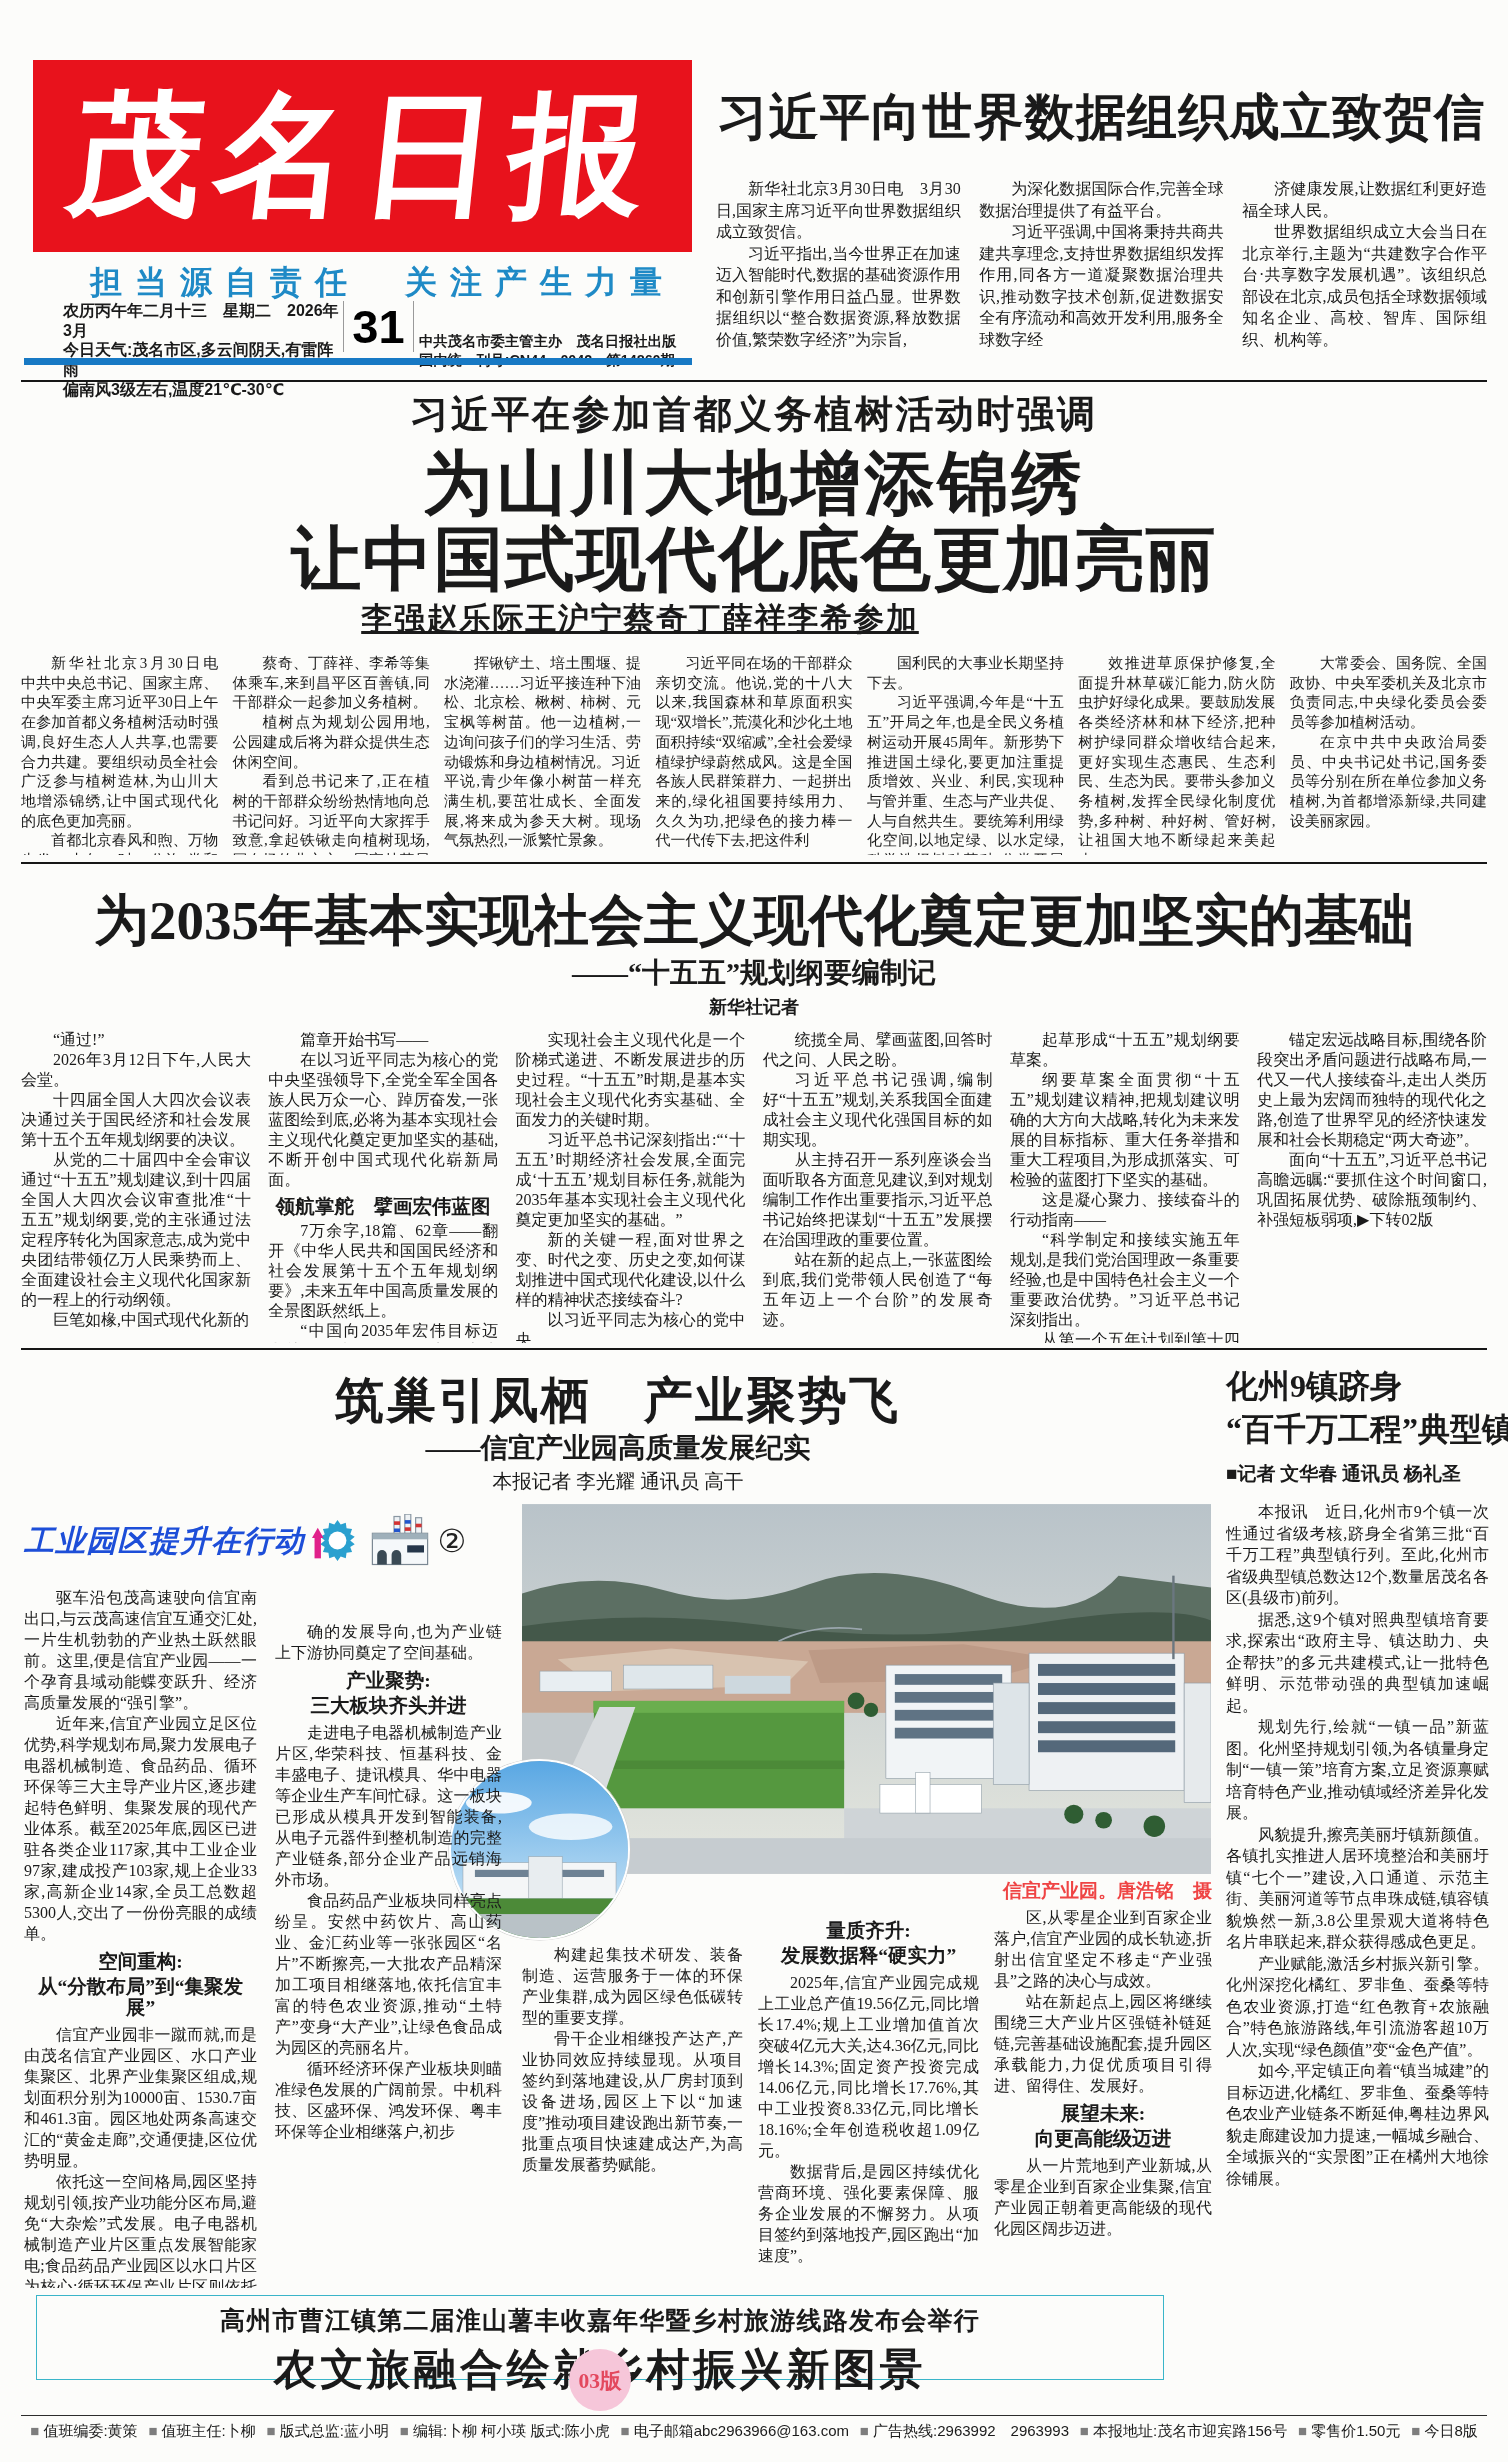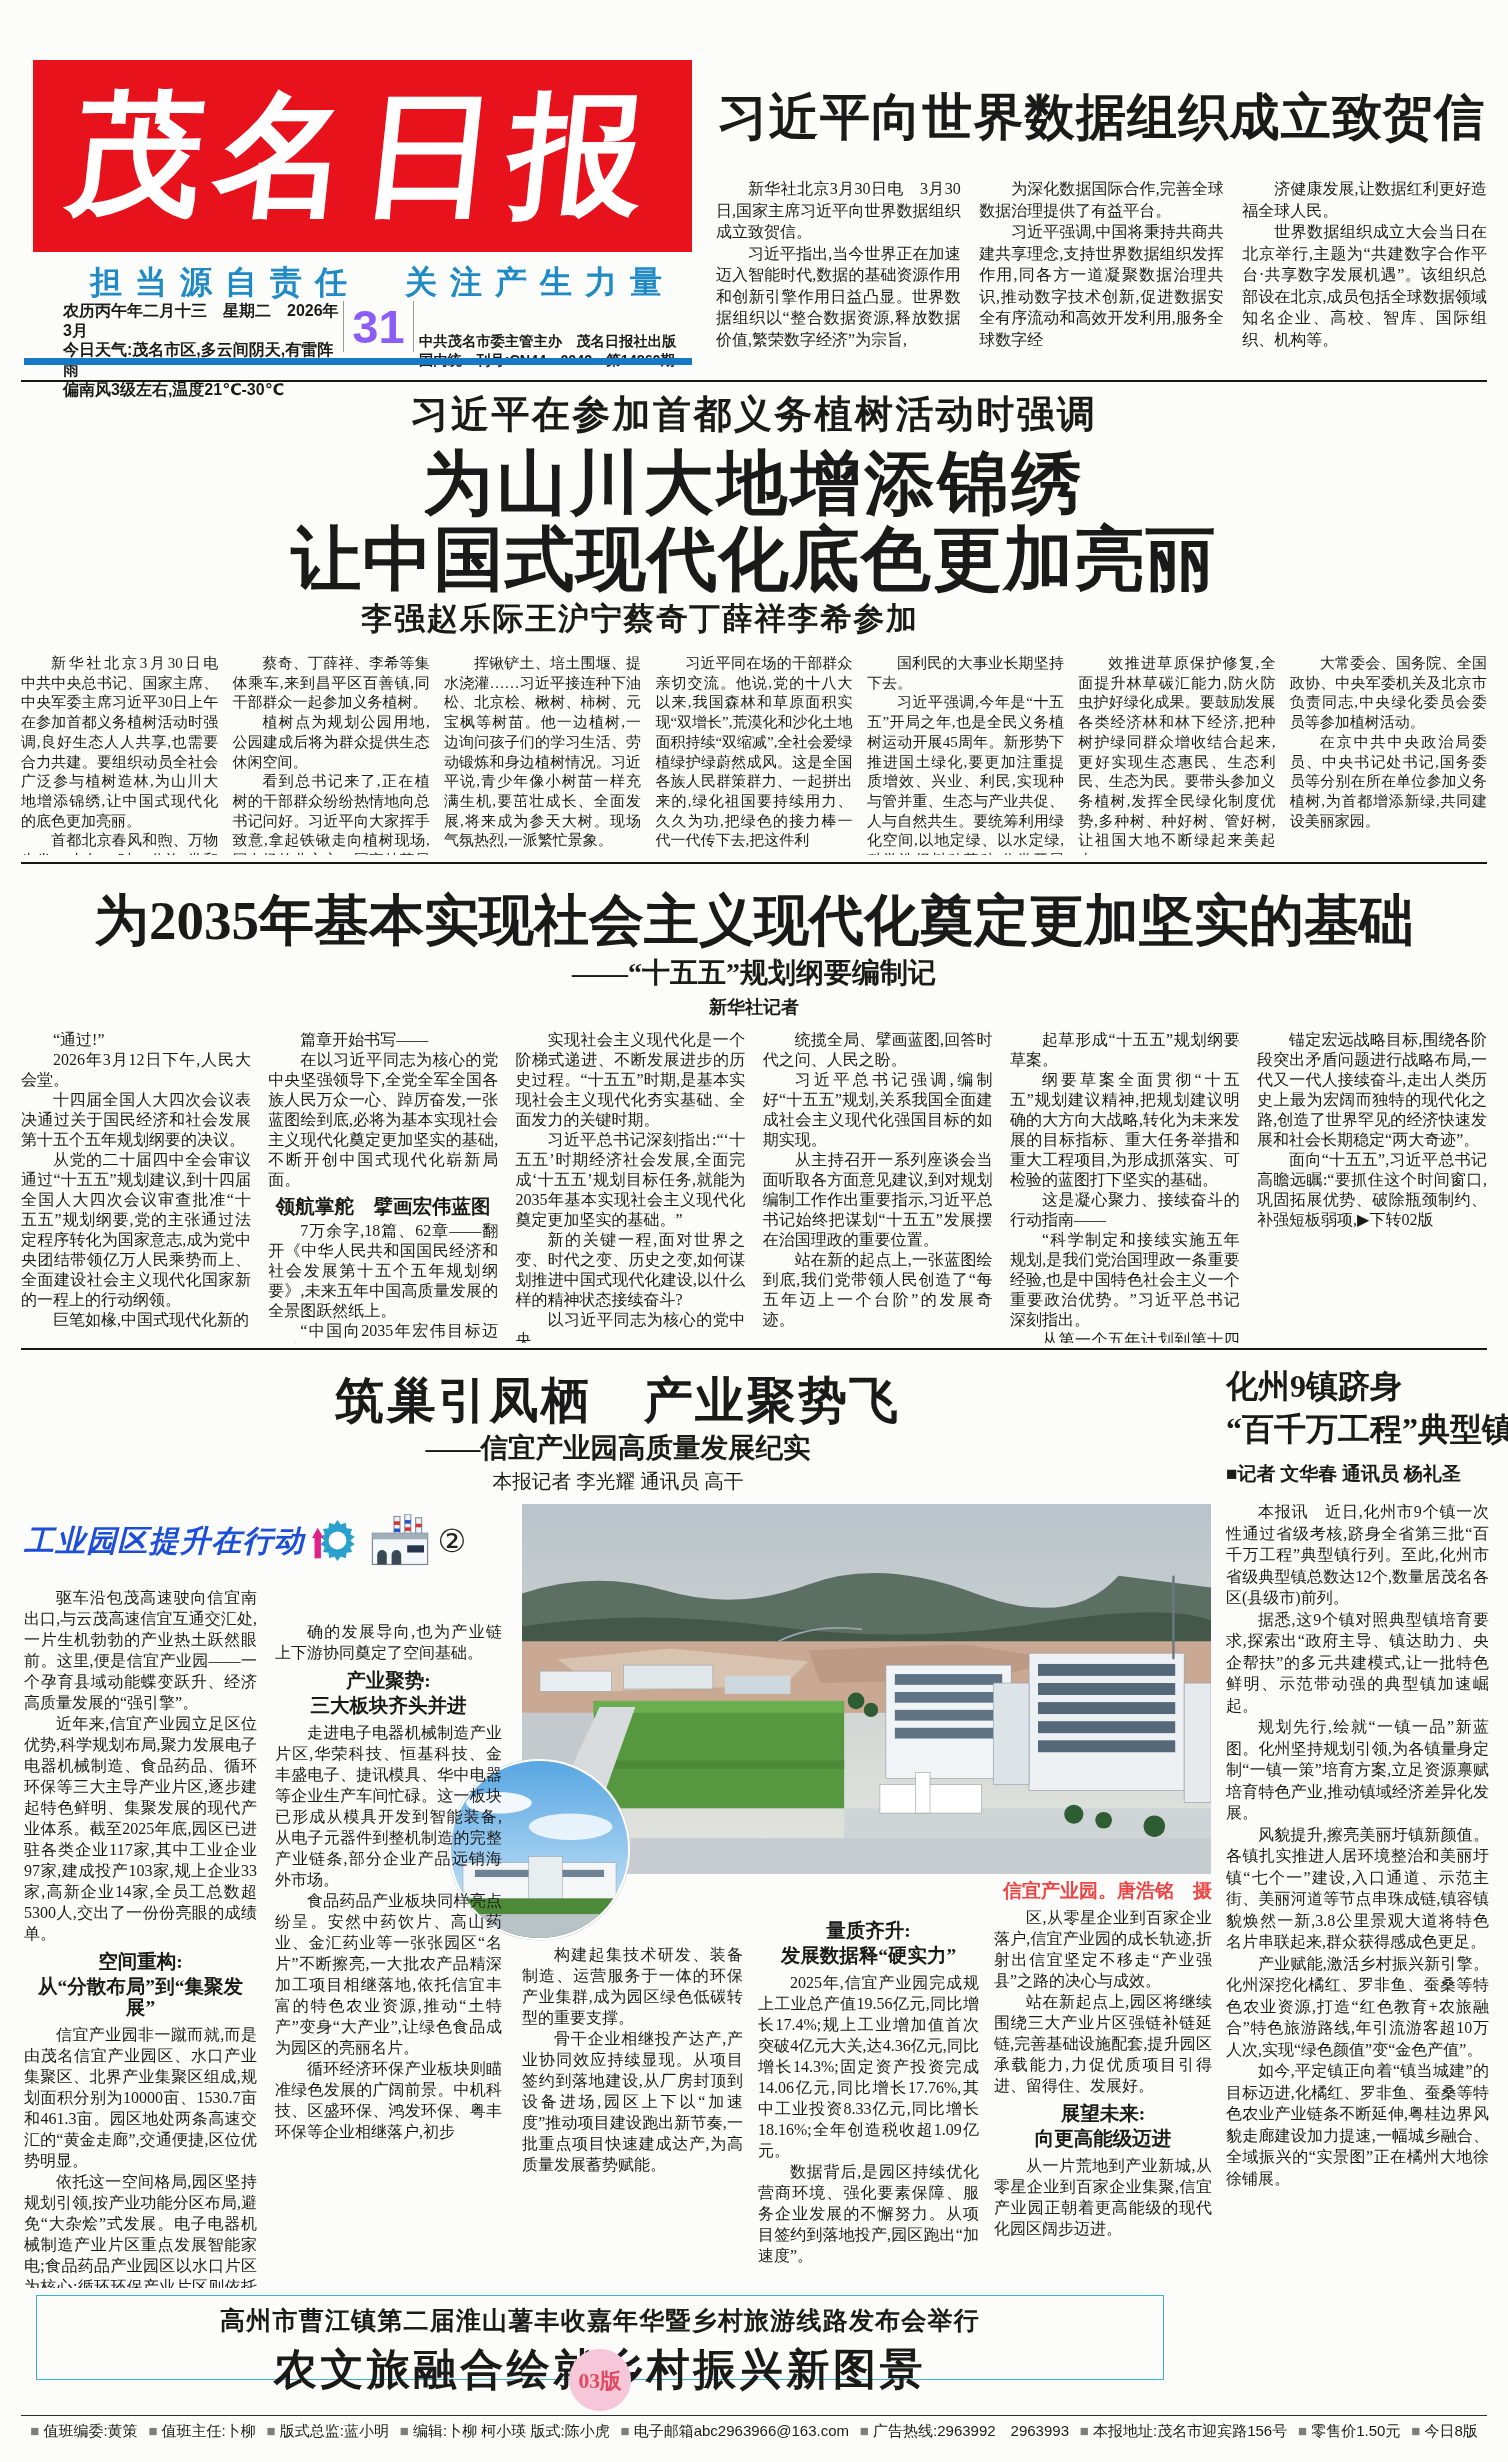--- a/index.html
+++ b/index.html
@@ -10,37 +10,37 @@
   .mast-red{left:33px;top:60px;width:659px;height:192px;background:#e8121c;
             display:flex;align-items:center;justify-content:center;}
   .mast-logo{color:#fff;font-size:134px;font-weight:bold;letter-spacing:13px;
              transform:skewX(-6deg);line-height:1;white-space:nowrap;}
   .slogan{left:90px;top:261px;width:603px;font-size:32px;font-weight:bold;color:#1f8ac6;
           letter-spacing:13px;white-space:nowrap;}
   .dateblock{left:63px;top:301px;width:278px;text-align:left;font-size:16px;font-weight:bold;
              line-height:19.7px;font-family:"Liberation Sans","DejaVu Sans",sans-serif;}
   .issuewrap{left:343px;top:301px;width:69px;height:51px;display:flex;align-items:center;justify-content:center;
              border-left:1.8px solid #9a9a9a;border-right:1.8px solid #9a9a9a;}
-  .issue-num{font-size:47px;font-weight:bold;color:#8b5cf6;font-family:"Liberation Sans","DejaVu Sans",sans-serif;line-height:1;}
+  .issue-num{font-size:47px;font-weight:bold;color:#000000;font-family:"Liberation Sans","DejaVu Sans",sans-serif;line-height:1;}
   .pubblock{left:419px;top:307px;width:275px;font-size:14.3px;font-weight:bold;line-height:18.5px;
             font-family:"Liberation Sans","DejaVu Sans",sans-serif;margin-top:25px;}
   .blue-rule{left:24px;top:358px;width:668px;height:7.2px;background:#1779c4;}
   
   .tr-head{left:716px;top:84px;width:771px;text-align:center;font-size:50px;font-weight:bold;
            white-space:nowrap;letter-spacing:1.2px;}
   .tr-cols{left:716px;top:178px;width:771px;height:190px;display:flex;gap:18.5px;}
   .col{flex:1;overflow:hidden;text-align:justify;}
   .tr-cols .col{font-size:16px;line-height:21.5px;}
   
   .rule{background:#161616;height:1.8px;left:21px;width:1466px;}
   
   .kicker{left:0;top:389px;width:1508px;text-align:center;font-size:38px;font-weight:bold;letter-spacing:2.4px;}
   .lead-h1{left:0;top:437px;width:1508px;text-align:center;font-size:70px;font-weight:900;letter-spacing:3.6px;}
   .lead-h2{left:0;top:513px;width:1508px;text-align:center;font-size:70px;font-weight:900;letter-spacing:1.2px;}
-  .lead-names{left:0;top:598px;width:1280px;text-align:center;font-size:31px;font-weight:bold;letter-spacing:1.8px;}
+  .lead-names{left:0;top:598px;width:1280px;text-align:center;font-size:31px;font-weight:bold;letter-spacing:1.8px;text-decoration:underline;}
   .lead-cols{left:21px;top:654px;width:1466px;height:201px;display:flex;gap:14.3px;}
   .lead-cols .col{font-size:15px;line-height:19.7px;}
   
   .plan-head{left:0;top:884px;width:1508px;text-align:center;font-size:55px;font-weight:900;white-space:nowrap;}
   .plan-sub{left:0;top:954px;width:1508px;text-align:center;font-size:28px;font-weight:bold;}
   .plan-by{left:0;top:995px;width:1508px;text-align:center;font-size:18px;font-weight:bold;}
   .plan-cols{left:21px;top:1030px;width:1466px;height:313px;display:flex;gap:17.3px;}
   .plan-cols .col{font-size:16px;line-height:20px;}
   
   .seg{margin:0;}

